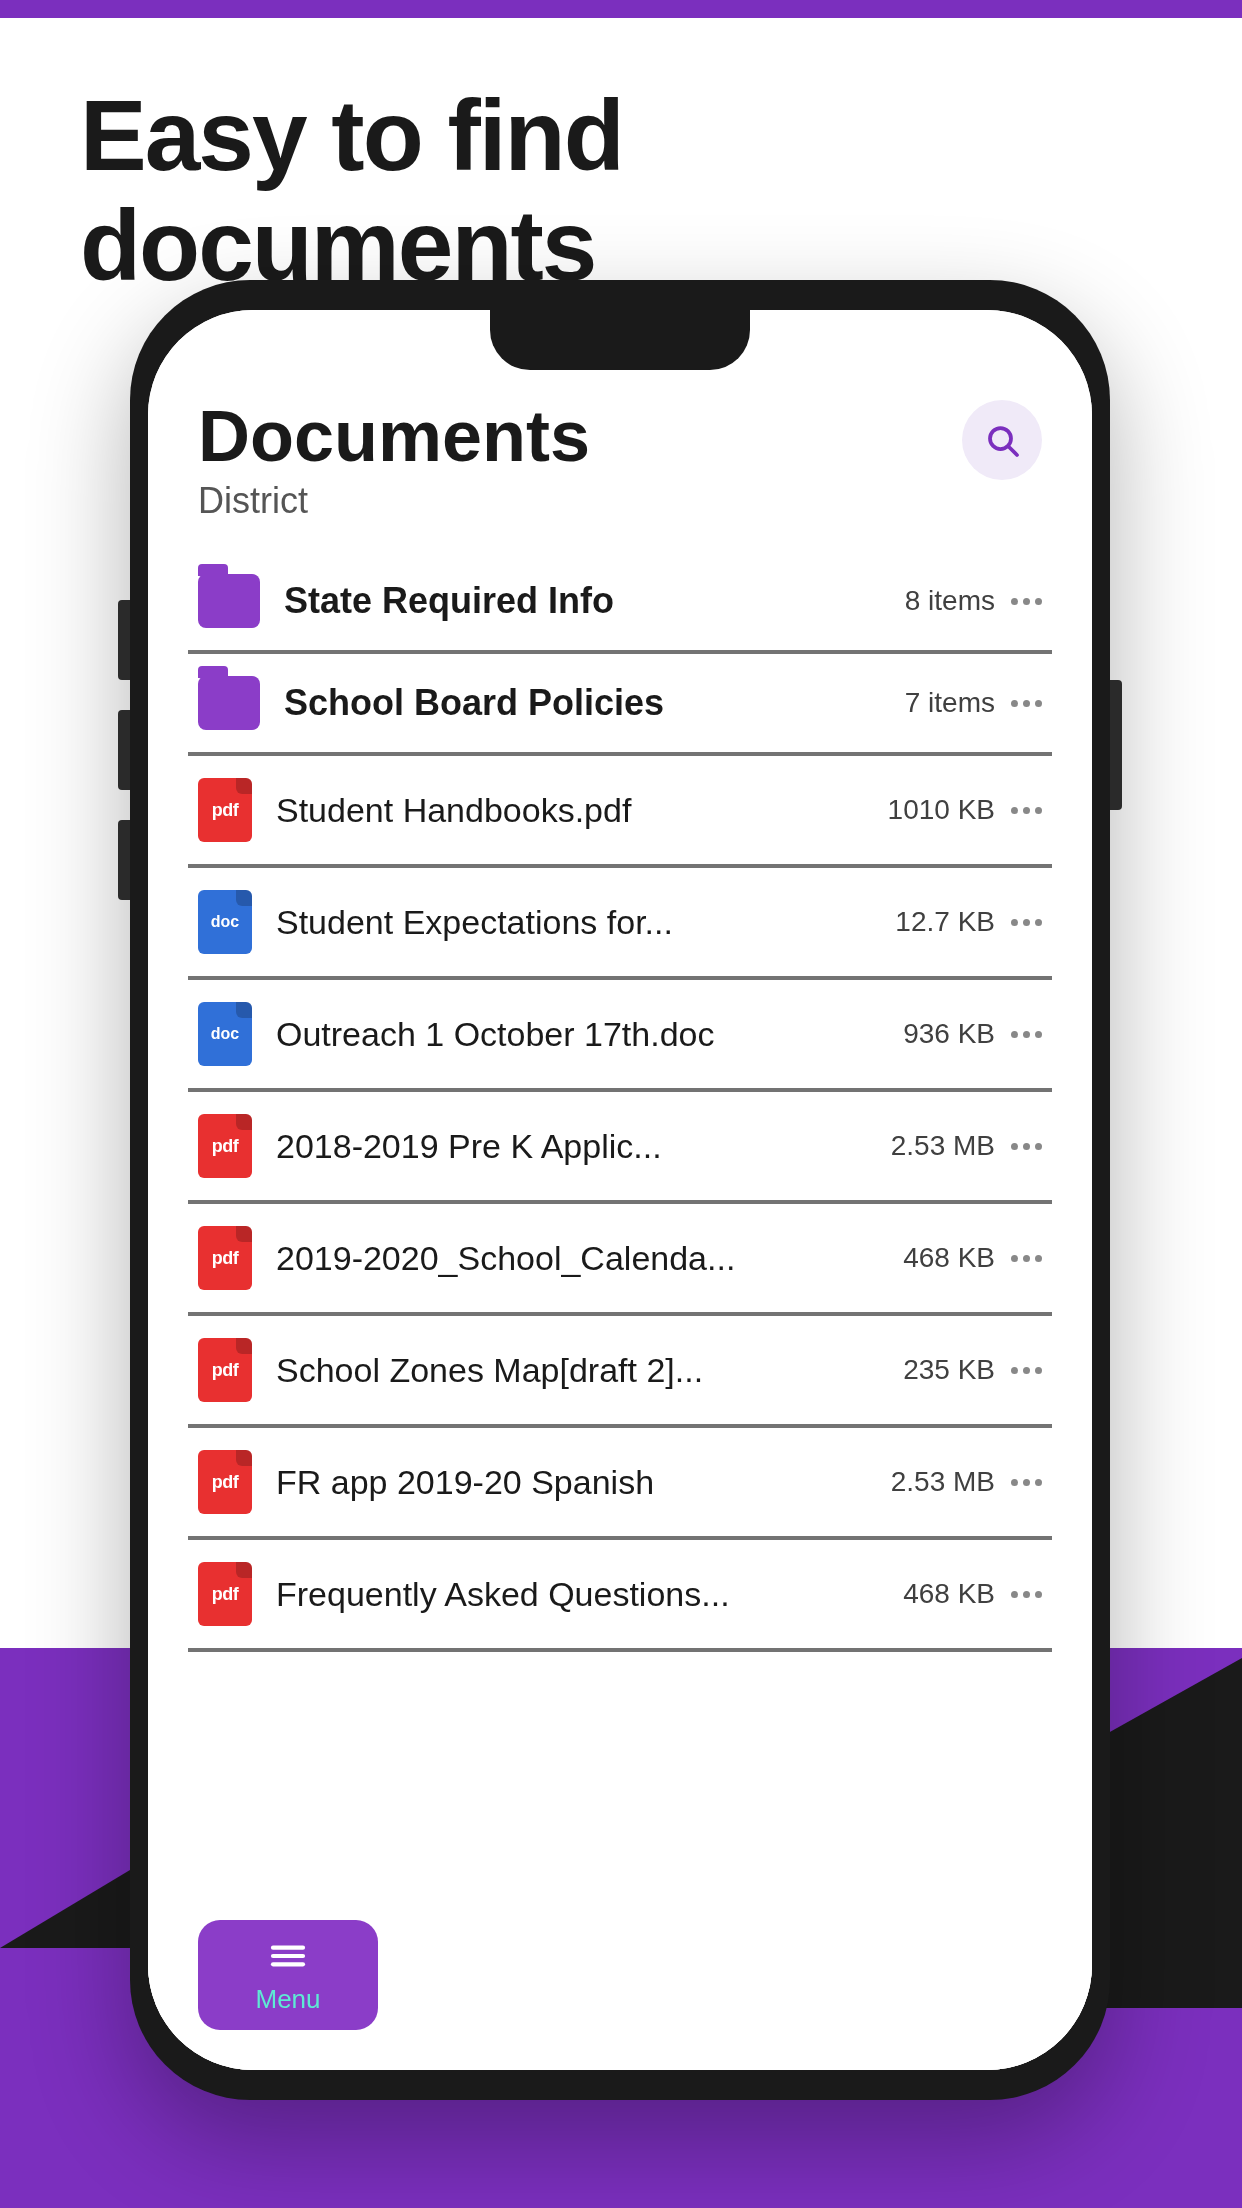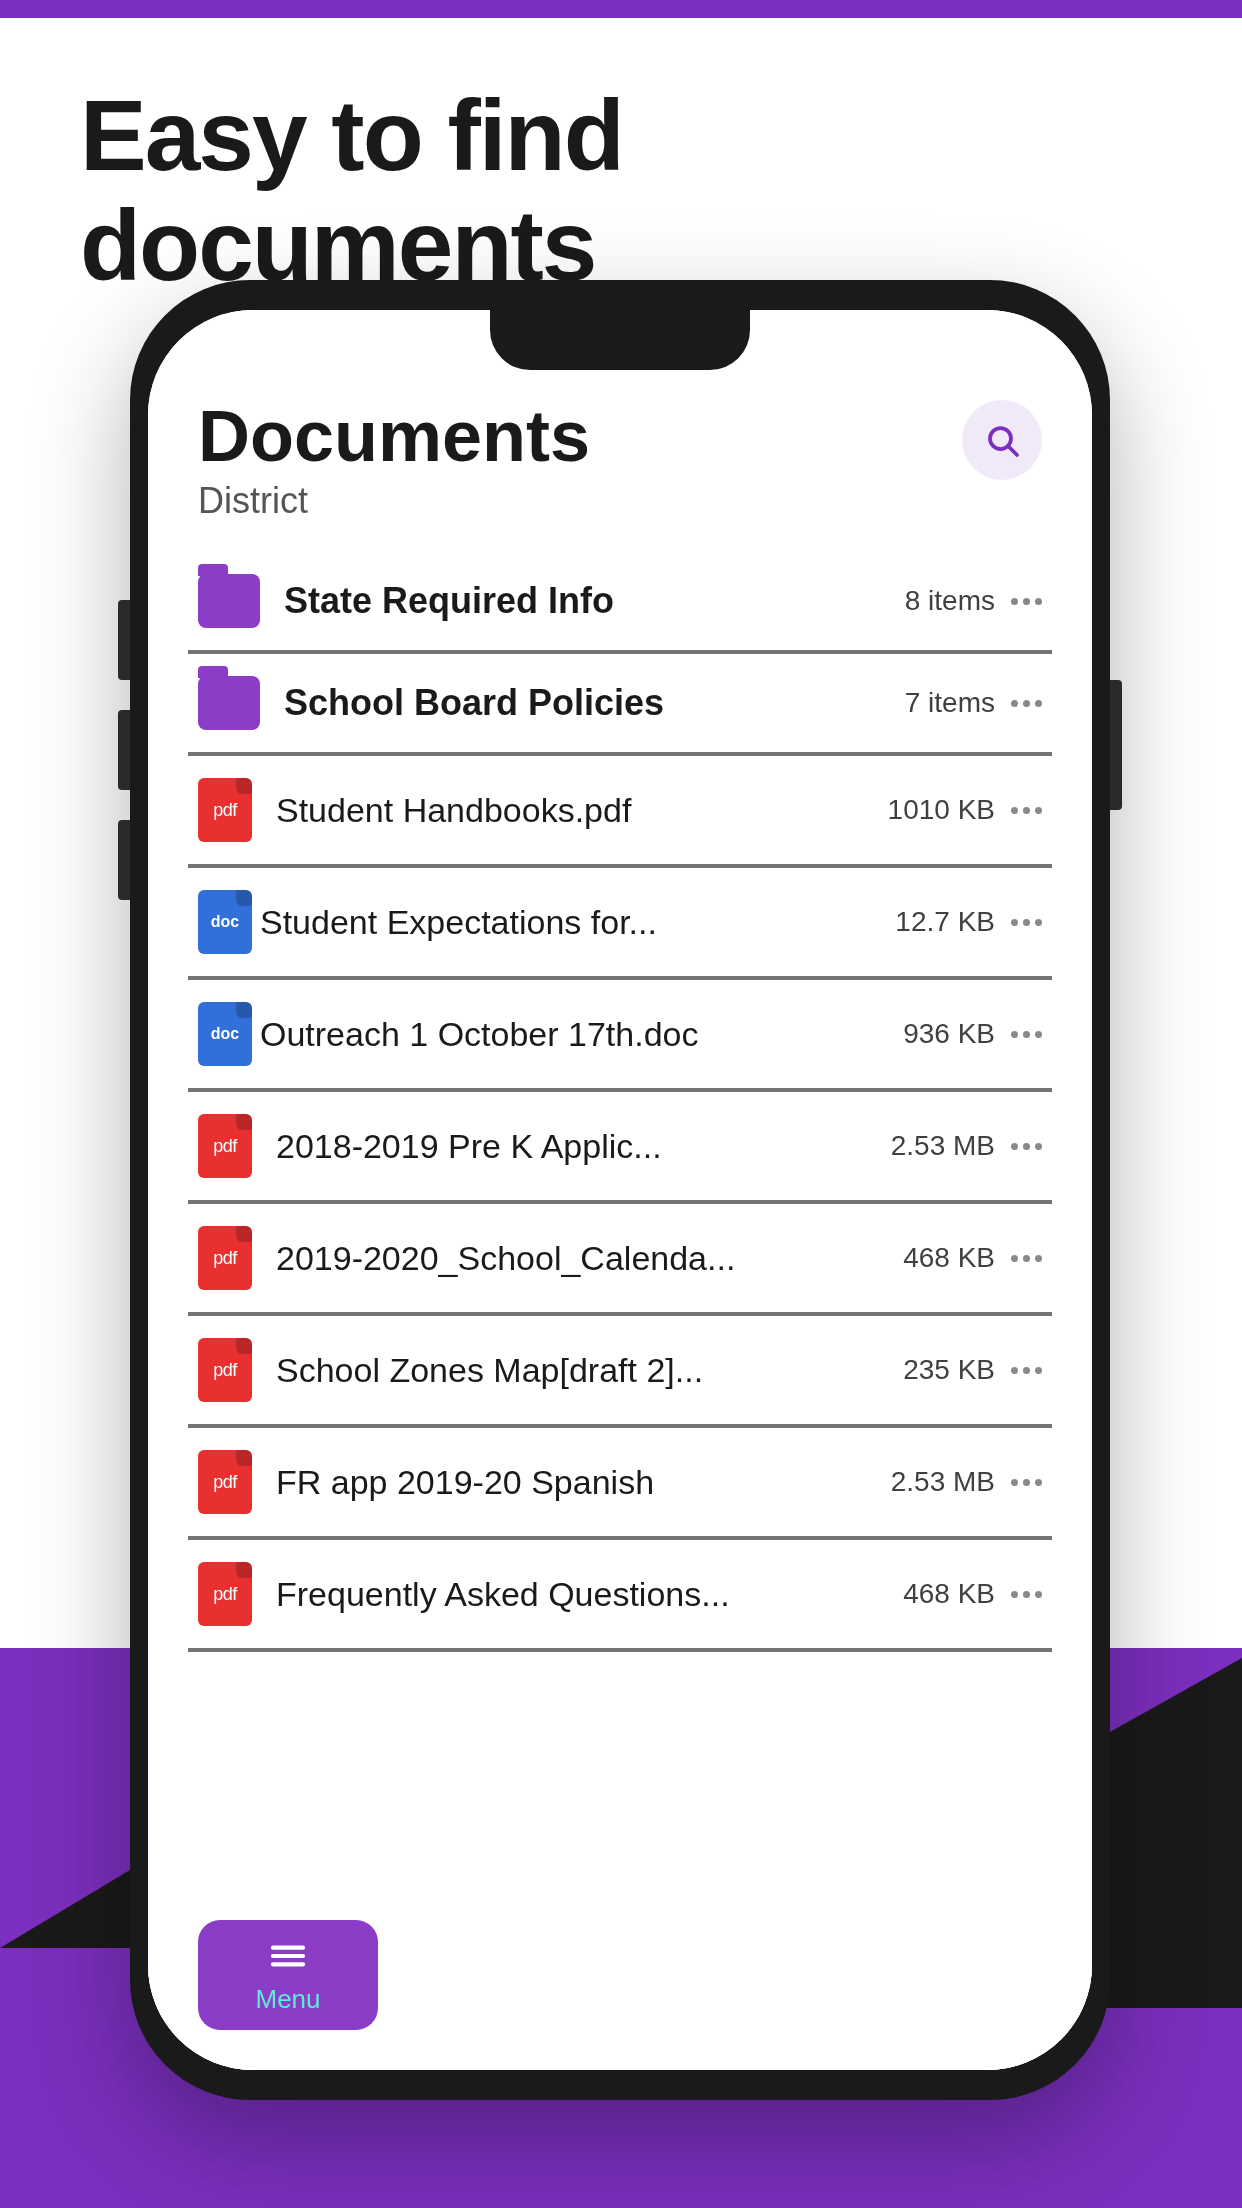--- a/index.html
+++ b/index.html
@@ -244,42 +244,42 @@
       height: 64px;
       background: #e83030;
       border-radius: 6px;
       margin-right: 24px;
       flex-shrink: 0;
       position: relative;
       display: flex;
       align-items: center;
       justify-content: center;
       font-size: 18px;
-      font-weight: 400;
+      font-weight: 700;
       color: white;
       letter-spacing: -0.5px;
     }
 
     .pdf-icon::after {
       content: '';
       position: absolute;
       top: 0;
       right: 0;
       width: 16px;
       height: 16px;
       background: rgba(0,0,0,0.2);
       border-radius: 0 6px 0 6px;
     }
 
     .doc-file-icon {
       width: 54px;
       height: 64px;
       background: #3070d8;
       border-radius: 6px;
-      margin-right: 8px;
+      margin-right: 24px;
       flex-shrink: 0;
       position: relative;
       display: flex;
       align-items: center;
       justify-content: center;
       font-size: 16px;
       font-weight: 900;
       color: white;
     }
 

